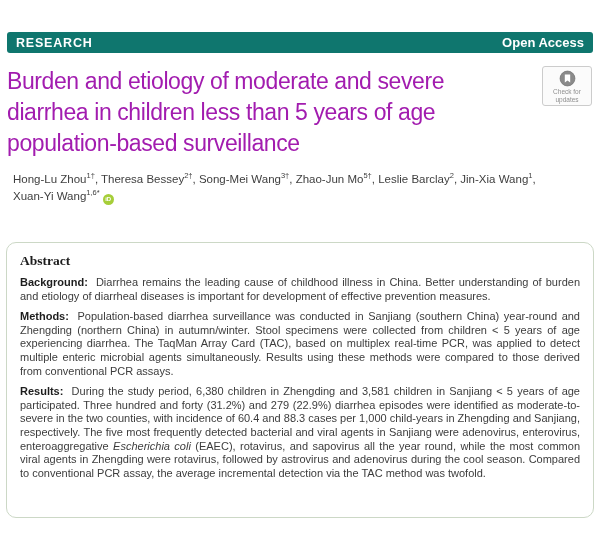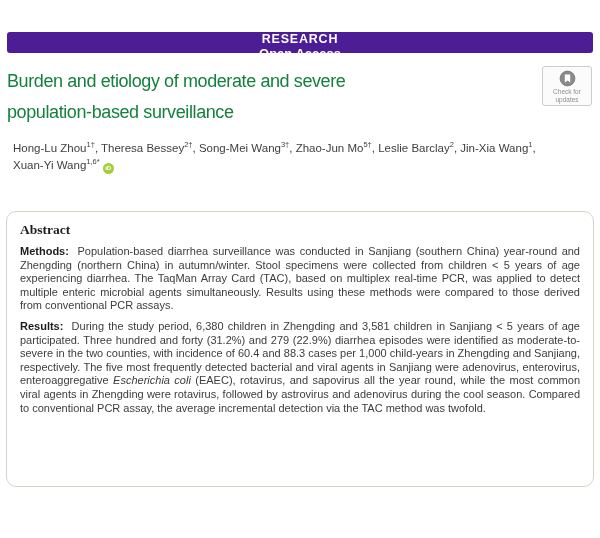--- a/index.html
+++ b/index.html
@@ -6,21 +6,21 @@
   body{width:600px;height:538px;overflow:hidden;font-family:"Liberation Sans",sans-serif;}
   .page{position:relative;width:600px;height:538px;background:#fff;}
 
   .banner{margin:32px 7px 0 7px;height:21px;border-radius:3px;
     display:flex;align-items:center;justify-content:space-between;
     padding:0 9px;box-sizing:border-box;background:#8cc878;}
   .banner .type{color:#fff;font-weight:bold;font-size:12.5px;letter-spacing:0.8px;}
   .banner .oa{color:#fff;font-weight:bold;font-size:13px;}
 
   .title-wrap{position:relative;margin:13px 7px 0 7px;}
-  h1.title{margin:0;font-weight:normal;color:#15803d;font-size:18px;
+  h1.title{margin:0;font-weight:normal;color:#a21caf;font-size:23px;
     line-height:31px;letter-spacing:-0.4px;}
   .title-line{white-space:nowrap;}
 
   .check-badge{position:absolute;top:0;right:1px;width:46px;
     border:1px solid #cccccc;border-radius:3px;background:#fbfbfb;
     text-align:center;padding:3px 1px 2px 1px;cursor:pointer;}
   .check-badge svg{display:block;margin:0 auto 1px auto;}
   .cfu{display:block;font-size:6.5px;line-height:7.5px;color:#8f8f8f;}
 
   .authors{margin:12px 7px 0 13px;font-size:11.5px;line-height:17px;color:#3e3e3e;}
@@ -36,28 +36,29 @@
   .abs-p{margin:7px 0 0 0;font-size:11px;line-height:13.6px;color:#3c3c3c;
     text-align:justify;}
   .abs-p .p-label{font-weight:bold;color:#1d1d1d;margin-right:4px;}
   .abs-p i{font-style:italic;}
 </style>
 </head>
 <body>
 
 <div class="page">
 
-  <div class="banner" style="background: #4c1d95; flex-direction: column;">
+  <div class="banner" style="background: #0f766e;">
     <span class="type">RESEARCH</span>
     <span class="oa">Open Access</span>
   </div>
 
   <div class="title-wrap">
     <h1 class="title" id="title">
         <div class="title-line">Burden and etiology of moderate and severe</div>
+        <div class="title-line">diarrhea in children less than 5 years of age</div>
         <div class="title-line">population-based surveillance</div>
       </h1>
     <div class="check-badge">
       <span>
         <svg width="17" height="17" viewBox="0 0 24 24">
           <circle cx="12" cy="12" r="10.5" fill="#8a8a8a" stroke="#6e6e6e" stroke-width="1"></circle>
           <path d="M8.2 6.2 h7.6 v11.6 l-3.8 -3 l-3.8 3 z" fill="#ffffff"></path>
         </svg>
       </span>
       <span class="cfu">Check for</span>
@@ -66,18 +67,19 @@
   </div>
 
   <div class="authors" id="authors">
       <div class="author-line">Hong-Lu Zhou<sup>1†</sup>, Theresa Bessey<sup>2†</sup>, Song-Mei Wang<sup>3†</sup>, Zhao-Jun Mo<sup>5†</sup>, Leslie Barclay<sup>2</sup>, Jin-Xia Wang<sup>1</sup>,</div>
       <div class="author-line">Xuan-Yi Wang<sup>1,6*</sup><span class="orcid" style="background: rgb(166, 206, 57);">iD</span></div>
     </div>
 
   <div class="abstract-box">
     <h2 class="abs-h">Abstract</h2>
     <div id="abstract-paras">
+        <p class="abs-p"><b class="p-label">Background:</b> Diarrhea remains the leading cause of childhood illness in China. Better understanding of burden and etiology of diarrheal diseases is important for development of effective prevention measures.</p>
         <p class="abs-p"><b class="p-label">Methods:</b> Population-based diarrhea surveillance was conducted in Sanjiang (southern China) year-round and Zhengding (northern China) in autumn/winter. Stool specimens were collected from children &lt; 5 years of age experiencing diarrhea. The TaqMan Array Card (TAC), based on multiplex real-time PCR, was applied to detect multiple enteric microbial agents simultaneously. Results using these methods were compared to those derived from conventional PCR assays.</p>
         <p class="abs-p"><b class="p-label">Results:</b> During the study period, 6,380 children in Zhengding and 3,581 children in Sanjiang &lt; 5 years of age participated. Three hundred and forty (31.2%) and 279 (22.9%) diarrhea episodes were identified as moderate-to-severe in the two counties, with incidence of 60.4 and 88.3 cases per 1,000 child-years in Zhengding and Sanjiang, respectively. The five most frequently detected bacterial and viral agents in Sanjiang were adenovirus, enterovirus, enteroaggregative <i>Escherichia coli</i> (EAEC), rotavirus, and sapovirus all the year round, while the most common viral agents in Zhengding were rotavirus, followed by astrovirus and adenovirus during the cool season. Compared to conventional PCR assay, the average incremental detection via the TAC method was twofold.</p>
       </div>
   </div>
 
 </div>
 
 </body></html>

